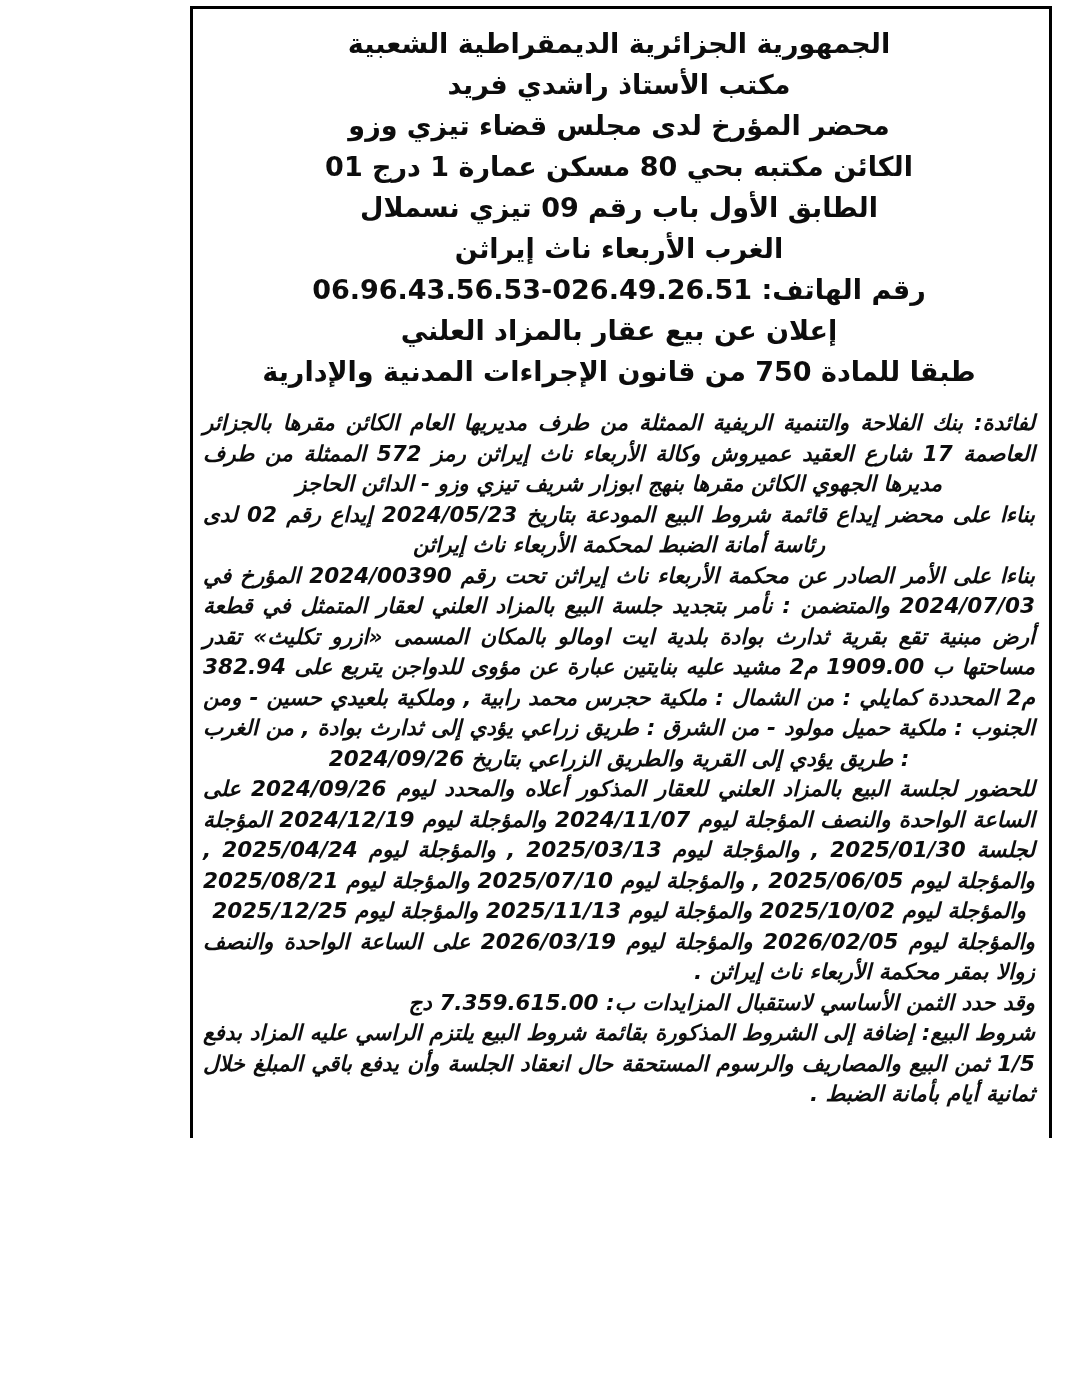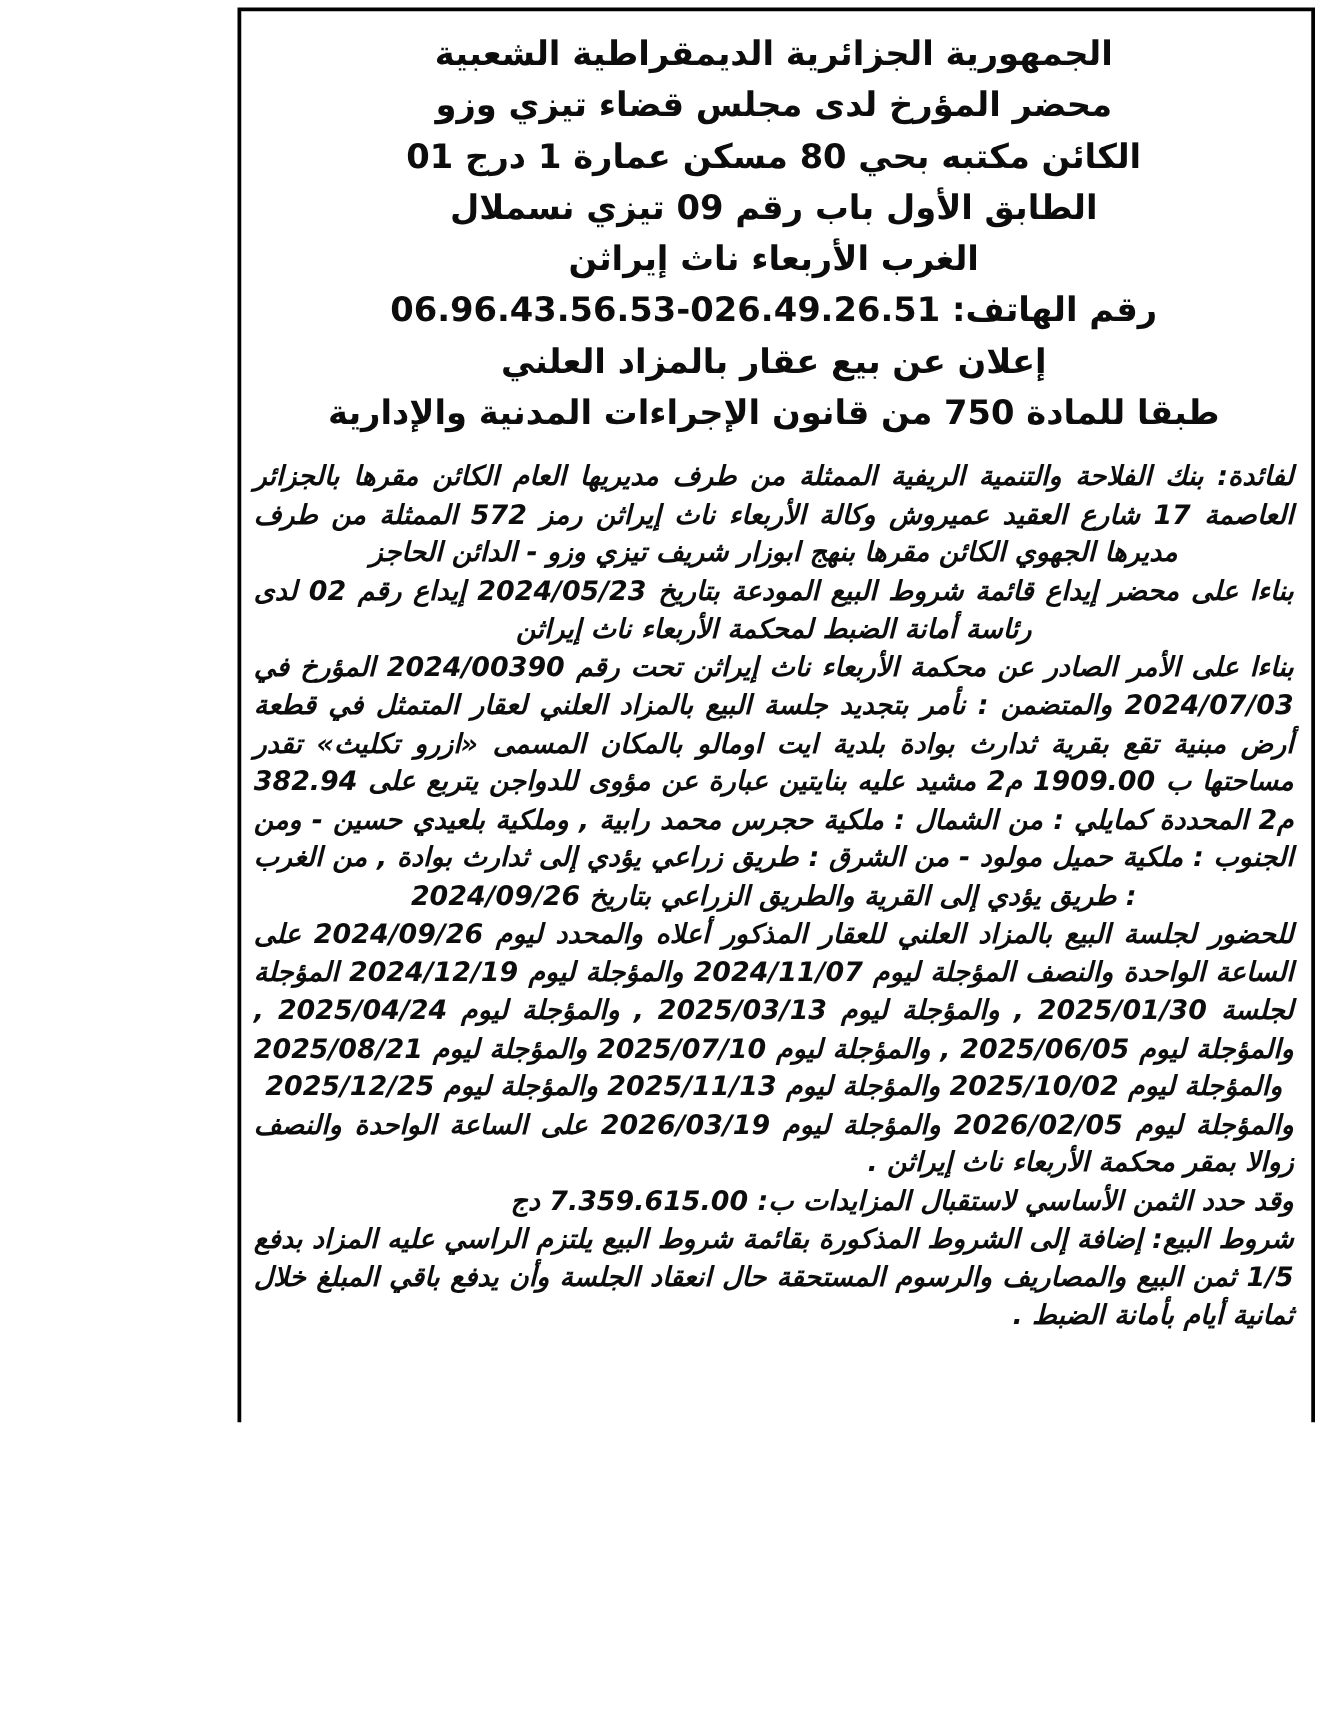--- a/index.html
+++ b/index.html
@@ -71,20 +71,21 @@
 </style>
 </head>
 <body>
 
 <div class="page">
 
   <div class="frame">
 
     <div class="header">
       <div class="h-line">الجمهورية الجزائرية الديمقراطية الشعبية</div>
+      <div class="h-line">مكتب الأستاذ راشدي فريد</div>
       <div class="h-line">محضر المؤرخ لدى مجلس قضاء تيزي وزو</div>
       <div class="h-line">الكائن مكتبه بحي 80 مسكن عمارة 1 درج 01</div>
       <div class="h-line">الطابق الأول باب رقم 09 تيزي نسملال</div>
       <div class="h-line">الغرب الأربعاء ناث إيراثن</div>
       <div class="h-line">رقم الهاتف: 026.49.26.51-06.96.43.56.53</div>
       <div class="h-line">إعلان عن بيع عقار بالمزاد العلني</div>
       <div class="h-line">طبقا للمادة 750 من قانون الإجراءات المدنية والإدارية</div>
     </div>
 
     <div class="body-text">

